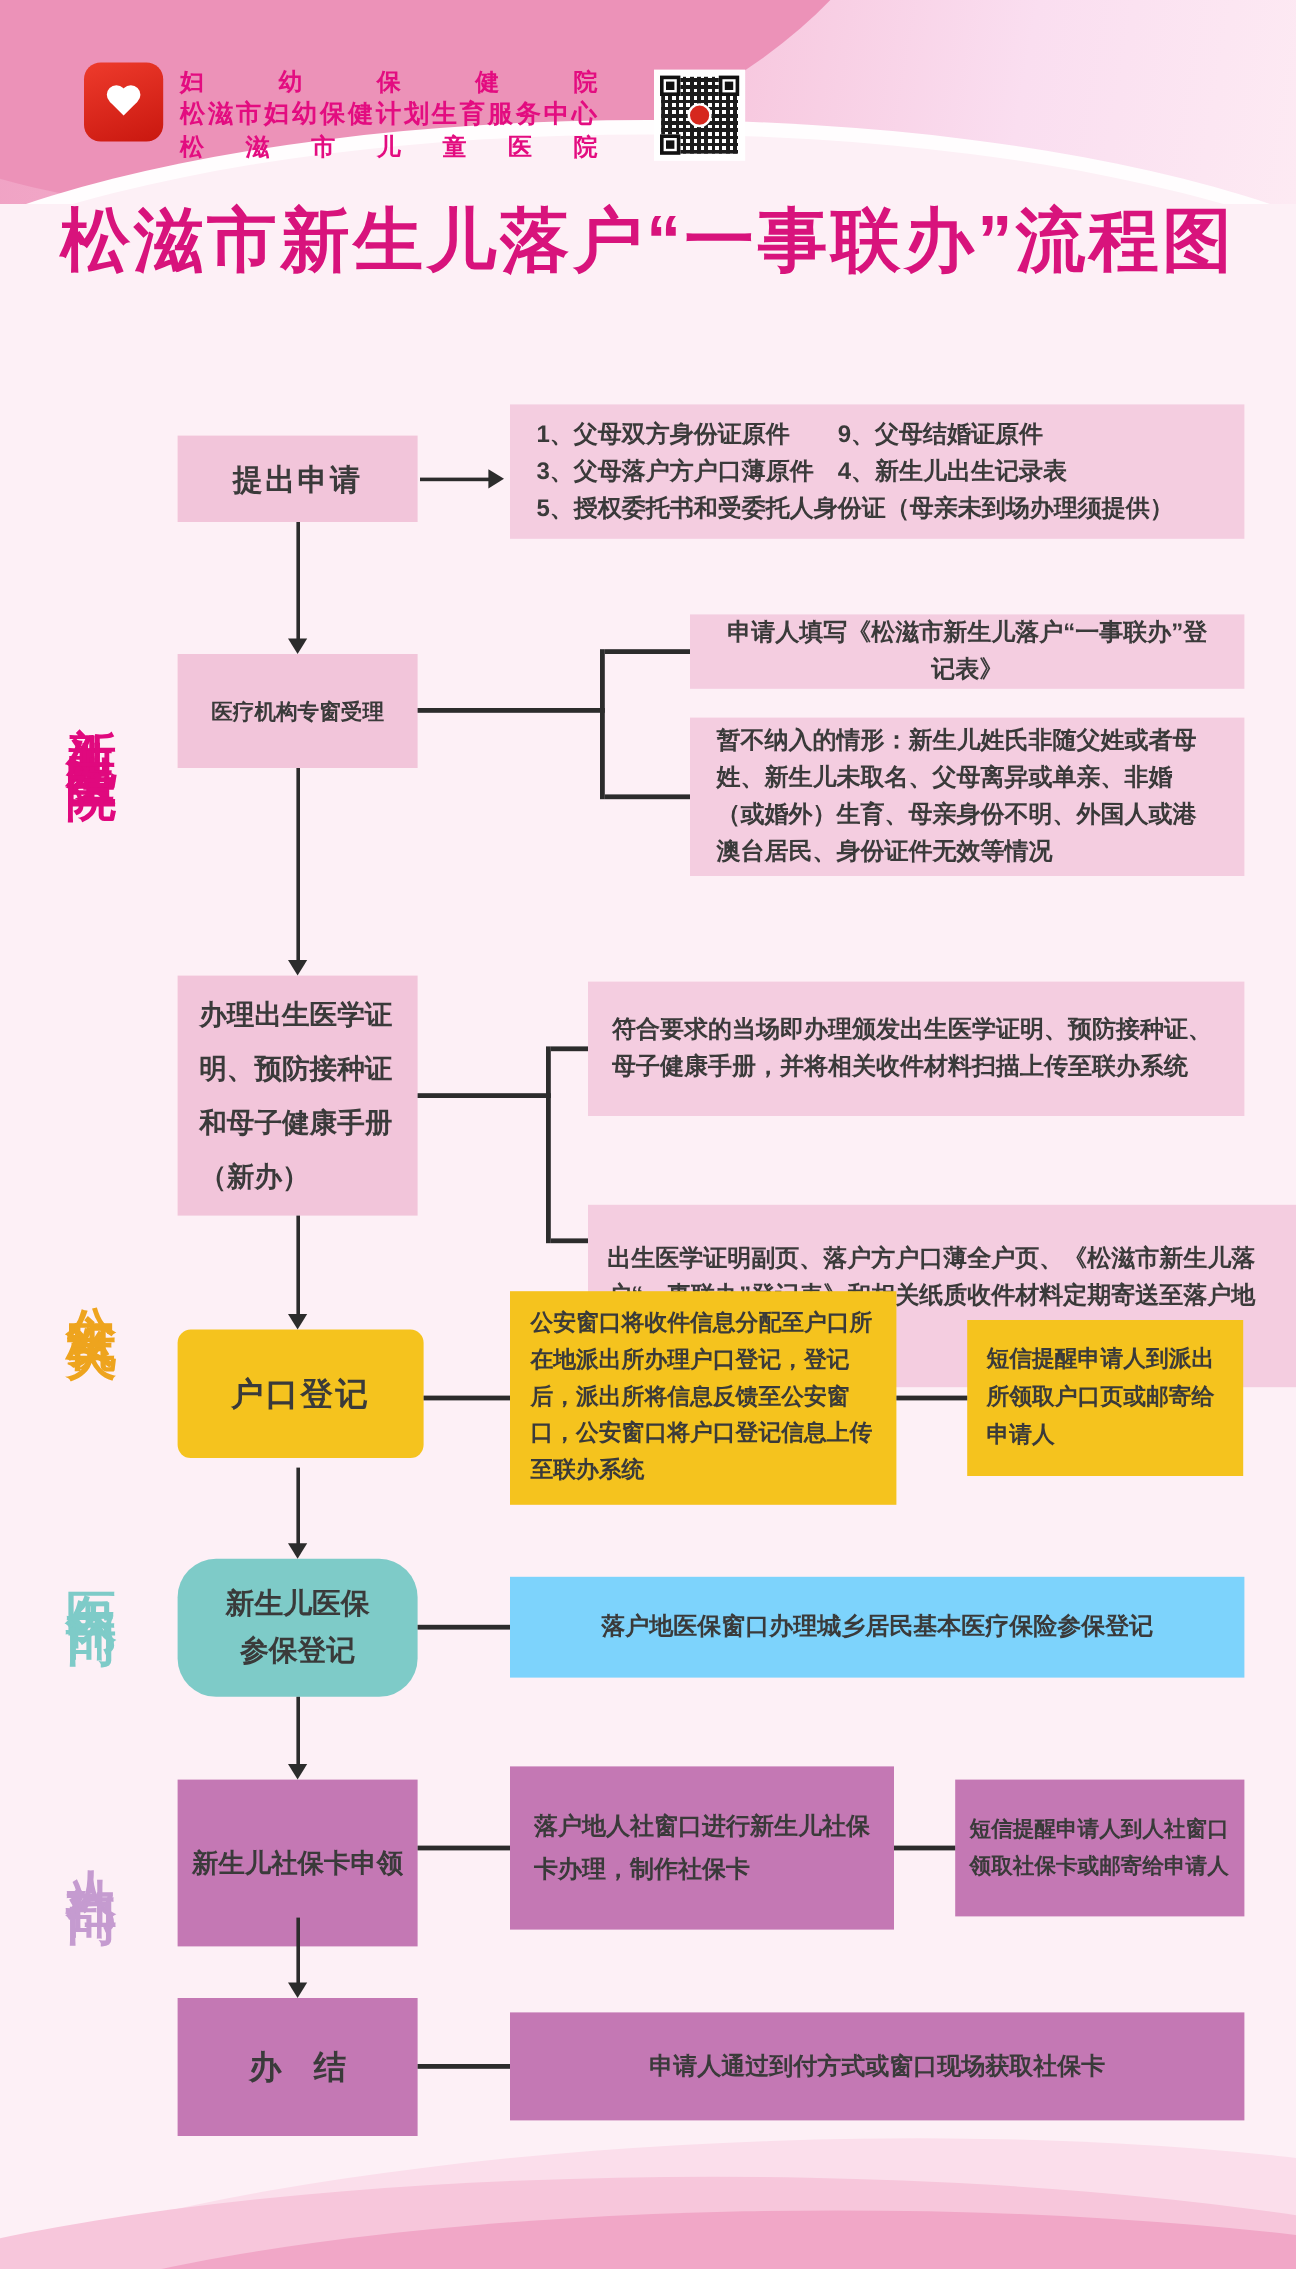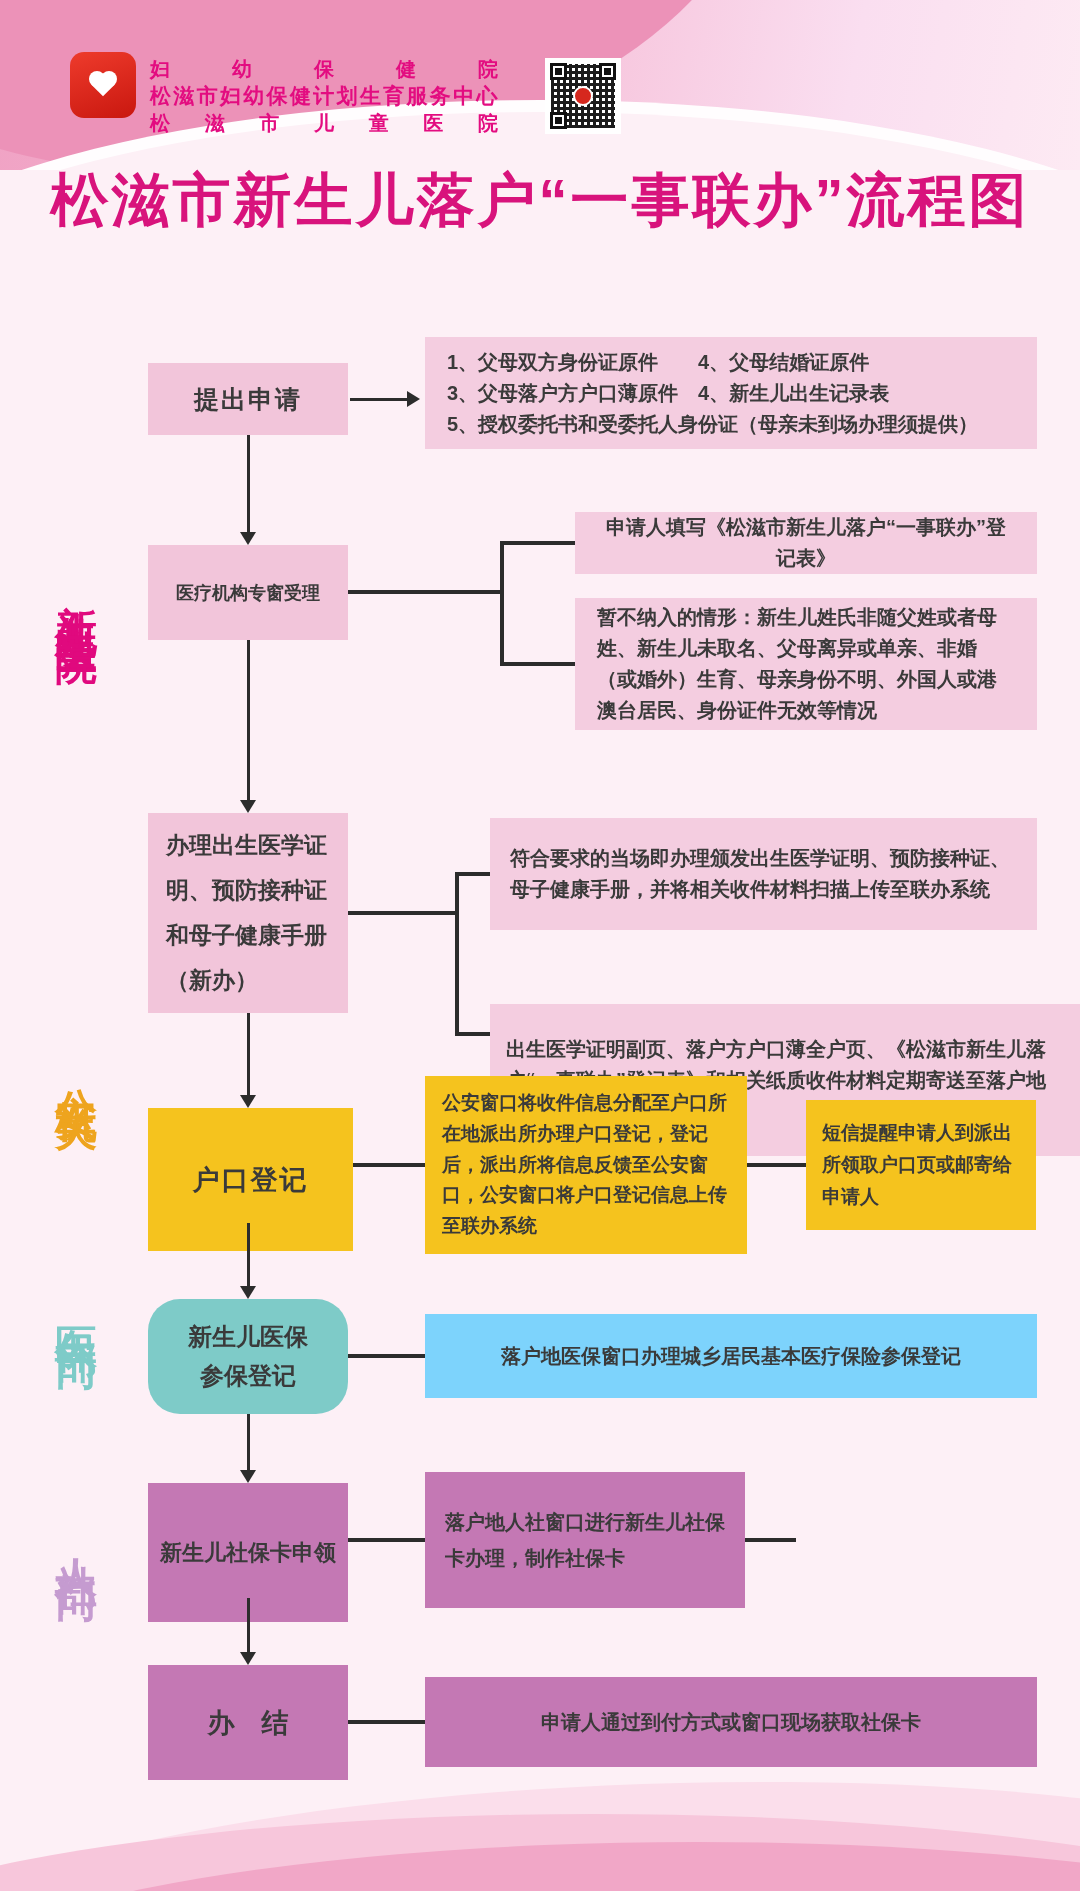--- a/index.html
+++ b/index.html
@@ -50,21 +50,21 @@
   .side.hr{top:1525px;color:#c59bd0;}
 
   
   .step{position:absolute;display:flex;align-items:center;justify-content:center;
         font-weight:700;color:#3a3a3a;z-index:1;background:#f2c5da;}
   .step p{margin:0;}
   #boxA{left:148px;top:363px;width:200px;height:72px;font-size:25px;letter-spacing:2px;}
   #boxB{left:148px;top:545px;width:200px;height:95px;font-size:18px;}
   #boxC{left:148px;top:813px;width:200px;height:200px;font-size:23px;}
   #boxC p{width:164px;line-height:1.95;text-align:left;}
-  #boxD{left:148px;top:1108px;width:205px;height:143px;font-size:27px;letter-spacing:2px;background:#f5c31e;}
+  #boxD{left:148px;top:1108px;width:205px;height:107px;font-size:27px;letter-spacing:2px;background:#f5c31e;border-radius:11px;}
   #boxE{left:148px;top:1299px;width:200px;height:115px;font-size:24px;background:#7ecbc8;border-radius:32px;}
   #boxE p{width:124px;line-height:1.6;text-align:center;}
   #boxF{left:148px;top:1483px;width:200px;height:139px;font-size:22px;background:#c478b4;}
   #boxG{left:148px;top:1665px;width:200px;height:115px;font-size:27px;background:#c478b4;}
 
   
   .info{position:absolute;display:flex;flex-direction:column;justify-content:center;z-index:1;
         background:#f4cde0;color:#3a3a3a;font-weight:600;font-size:20px;line-height:1.55;padding:0 22px;box-sizing:border-box;text-align:left;}
   #i1{left:425px;top:337px;width:612px;height:112px;}
   #i2a{left:575px;top:512px;width:462px;height:62px;text-align:center;}
@@ -148,21 +148,21 @@
       <p>新生儿医保参保登记</p>
     </div>
   <div class="step" id="boxF">
       <p>新生儿社保卡申领</p>
     </div>
   <div class="step" id="boxG">
       <p>办　结</p>
     </div>
 
   <div class="info" id="i1">
-    <div>1、父母双方身份证原件　　4、父母结婚证原件</div>
+    <div>1、父母双方身份证原件　　9、父母结婚证原件</div>
     <div>3、父母落户方户口薄原件　4、新生儿出生记录表</div>
     <div>5、授权委托书和受委托人身份证（母亲未到场办理须提供）</div>
   </div>
   <div class="info" id="i2a">
       <div>申请人填写《松滋市新生儿落户“一事联办”登记表》</div>
     </div>
   <div class="info" id="i2b">
       <div>暂不纳入的情形：新生儿姓氏非随父姓或者母姓、新生儿未取名、父母离异或单亲、非婚（或婚外）生育、母亲身份不明、外国人或港澳台居民、身份证件无效等情况</div>
     </div>
   <div class="info" id="i3a">
@@ -175,20 +175,23 @@
       <div>公安窗口将收件信息分配至户口所在地派出所办理户口登记，登记后，派出所将信息反馈至公安窗口，公安窗口将户口登记信息上传至联办系统</div>
     </div>
   <div class="info" id="i4b">
       <div>短信提醒申请人到派出所领取户口页或邮寄给申请人</div>
     </div>
   <div class="info" id="i5">
       <div>落户地医保窗口办理城乡居民基本医疗保险参保登记</div>
     </div>
   <div class="info" id="i6a">
       <div>落户地人社窗口进行新生儿社保卡办理，制作社保卡</div>
+    </div>
+  <div class="info" id="i6b">
+      <div>短信提醒申请人到人社窗口领取社保卡或邮寄给申请人</div>
     </div>
   <div class="info" id="i7">
       <div>申请人通过到付方式或窗口现场获取社保卡</div>
     </div>
 
   <div class="va" style="left:240px;top:435px;height:110px;"></div>
   <div class="va" style="left:240px;top:640px;height:173px;"></div>
   <div class="va" style="left:240px;top:1013px;height:95px;"></div>
   <div class="va" style="left:240px;top:1223px;height:76px;"></div>
   <div class="va" style="left:240px;top:1414px;height:69px;"></div>

